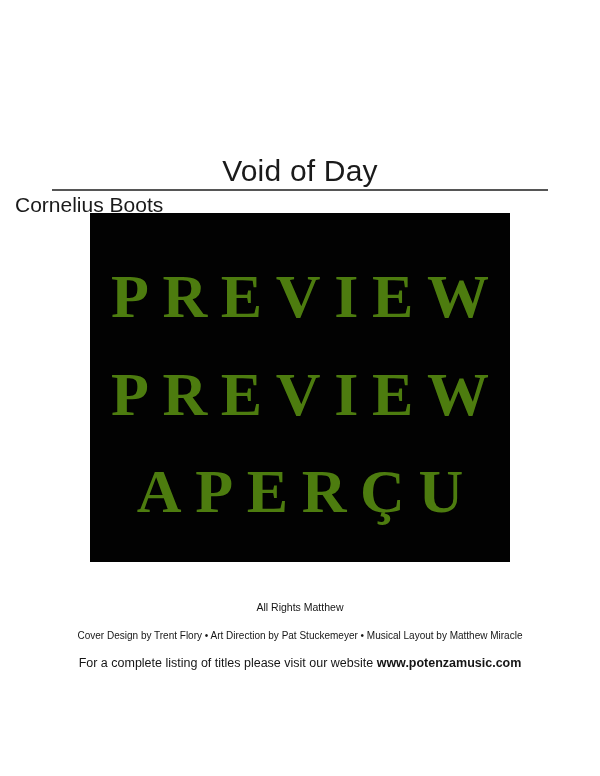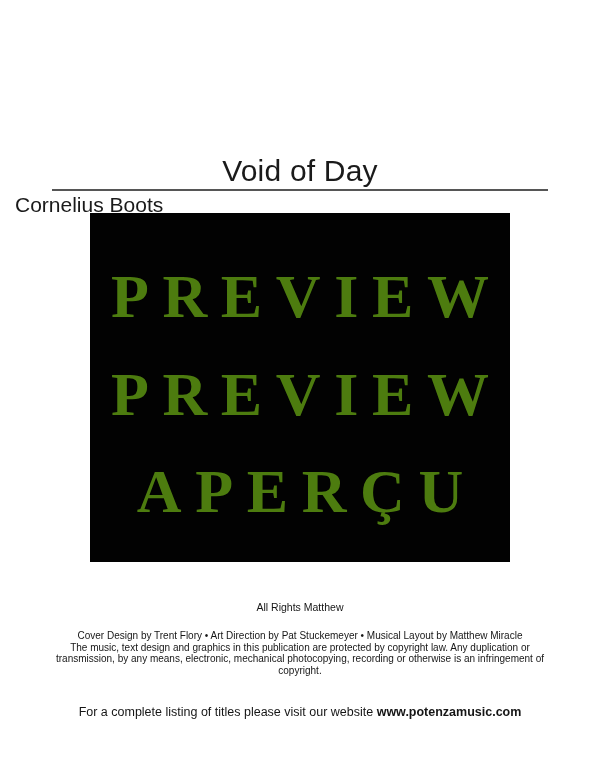--- a/index.html
+++ b/index.html
@@ -78,21 +78,21 @@
     text-align: center;
     color: #161616;
   }
   .copyright-block {
     font-size: 10.5px;
     line-height: 12px;
     margin-bottom: 17px;
   }
   .credits-block {
     width: 516px;
-    margin: 0 auto 29px auto;
+    margin: 0 auto 14px auto;
     font-size: 10px;
     line-height: 11.5px;
   }
   .listing-line {
     font-size: 12.5px;
     line-height: 15px;
   }
   .listing-line .site {
     font-weight: 700;
   }
@@ -115,21 +115,20 @@
   </div>
 
   <div class="footer">
 
     <div class="copyright-block">
       <div>All Rights Matthew</div>
     </div>
 
     <div class="credits-block">
       <div>Cover Design by Trent Flory • Art Direction by Pat Stuckemeyer • Musical Layout by Matthew Miracle</div>
-      <div>The music, text design and graphics in this publication are protected by copyright law.  Any duplication or transmission, by any means, electronic, mechanical photocopying, recording or otherwise is an infringement of copyright.</div>
     </div>
 
     <div class="listing-line">
       <span>For a complete listing of titles please visit our website </span><span class="site">www.potenzamusic.com</span>
     </div>
 
   </div>
 
 </div>
 

